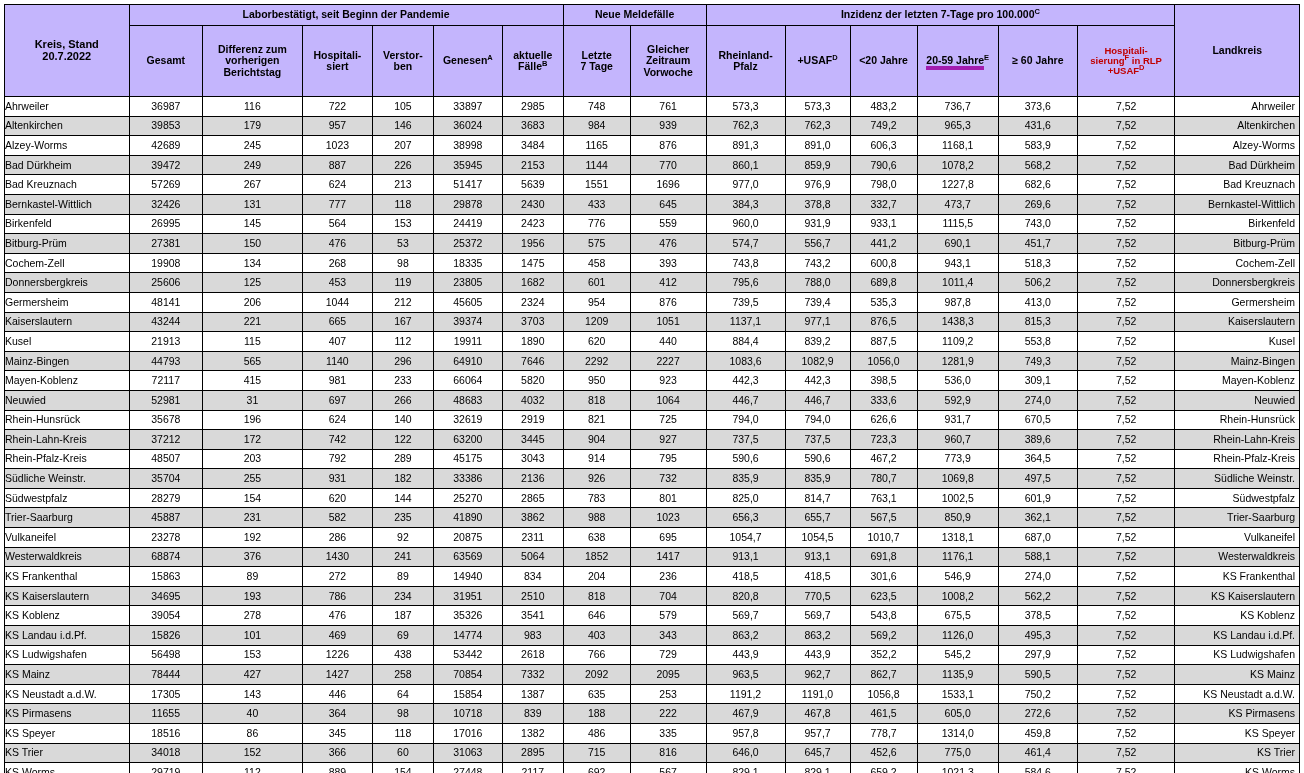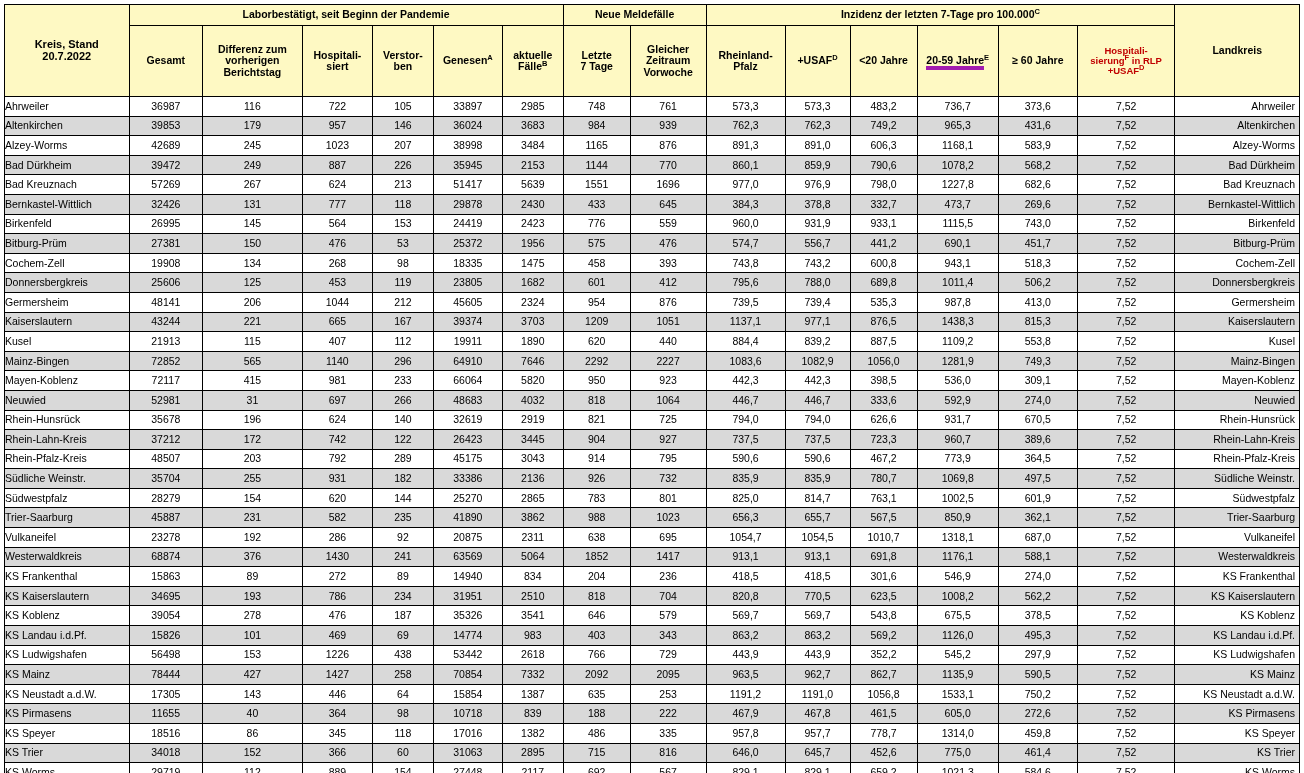--- a/index.html
+++ b/index.html
@@ -24,21 +24,21 @@
     font-size: 10.5px;
     color: #000;
   }
   table.covid th, table.covid td {
     border: 1px solid #000;
     padding: 0;
     line-height: 1.05;
   }
   
   thead th {
-    background: #fef9c3;
+    background: #c4b5fd;
     font-weight: bold;
     text-align: center;
     vertical-align: middle;
     font-size: 10.5px;
     padding: 2px 2px;
   }
   th.grp {
     height: 20px;
   }
   th.kreis-stand {
@@ -389,21 +389,21 @@
           <td class="num">884,4</td>
           <td class="num">839,2</td>
           <td class="num">887,5</td>
           <td class="num">1109,2</td>
           <td class="num">553,8</td>
           <td class="num">7,52</td>
           <td class="name right">Kusel</td>
         </tr>
         <tr class="shade">
           <td class="name">Mainz-Bingen</td>
-          <td class="num">72852</td>
+          <td class="num">44793</td>
           <td class="num">565</td>
           <td class="num">1140</td>
           <td class="num">296</td>
           <td class="num">64910</td>
           <td class="num">7646</td>
           <td class="num">2292</td>
           <td class="num">2227</td>
           <td class="num">1083,6</td>
           <td class="num">1082,9</td>
           <td class="num">1056,0</td>
@@ -465,21 +465,21 @@
           <td class="num">670,5</td>
           <td class="num">7,52</td>
           <td class="name right">Rhein-Hunsrück</td>
         </tr>
         <tr class="shade">
           <td class="name">Rhein-Lahn-Kreis</td>
           <td class="num">37212</td>
           <td class="num">172</td>
           <td class="num">742</td>
           <td class="num">122</td>
-          <td class="num">26423</td>
+          <td class="num">63200</td>
           <td class="num">3445</td>
           <td class="num">904</td>
           <td class="num">927</td>
           <td class="num">737,5</td>
           <td class="num">737,5</td>
           <td class="num">723,3</td>
           <td class="num">960,7</td>
           <td class="num">389,6</td>
           <td class="num">7,52</td>
           <td class="name right">Rhein-Lahn-Kreis</td>

